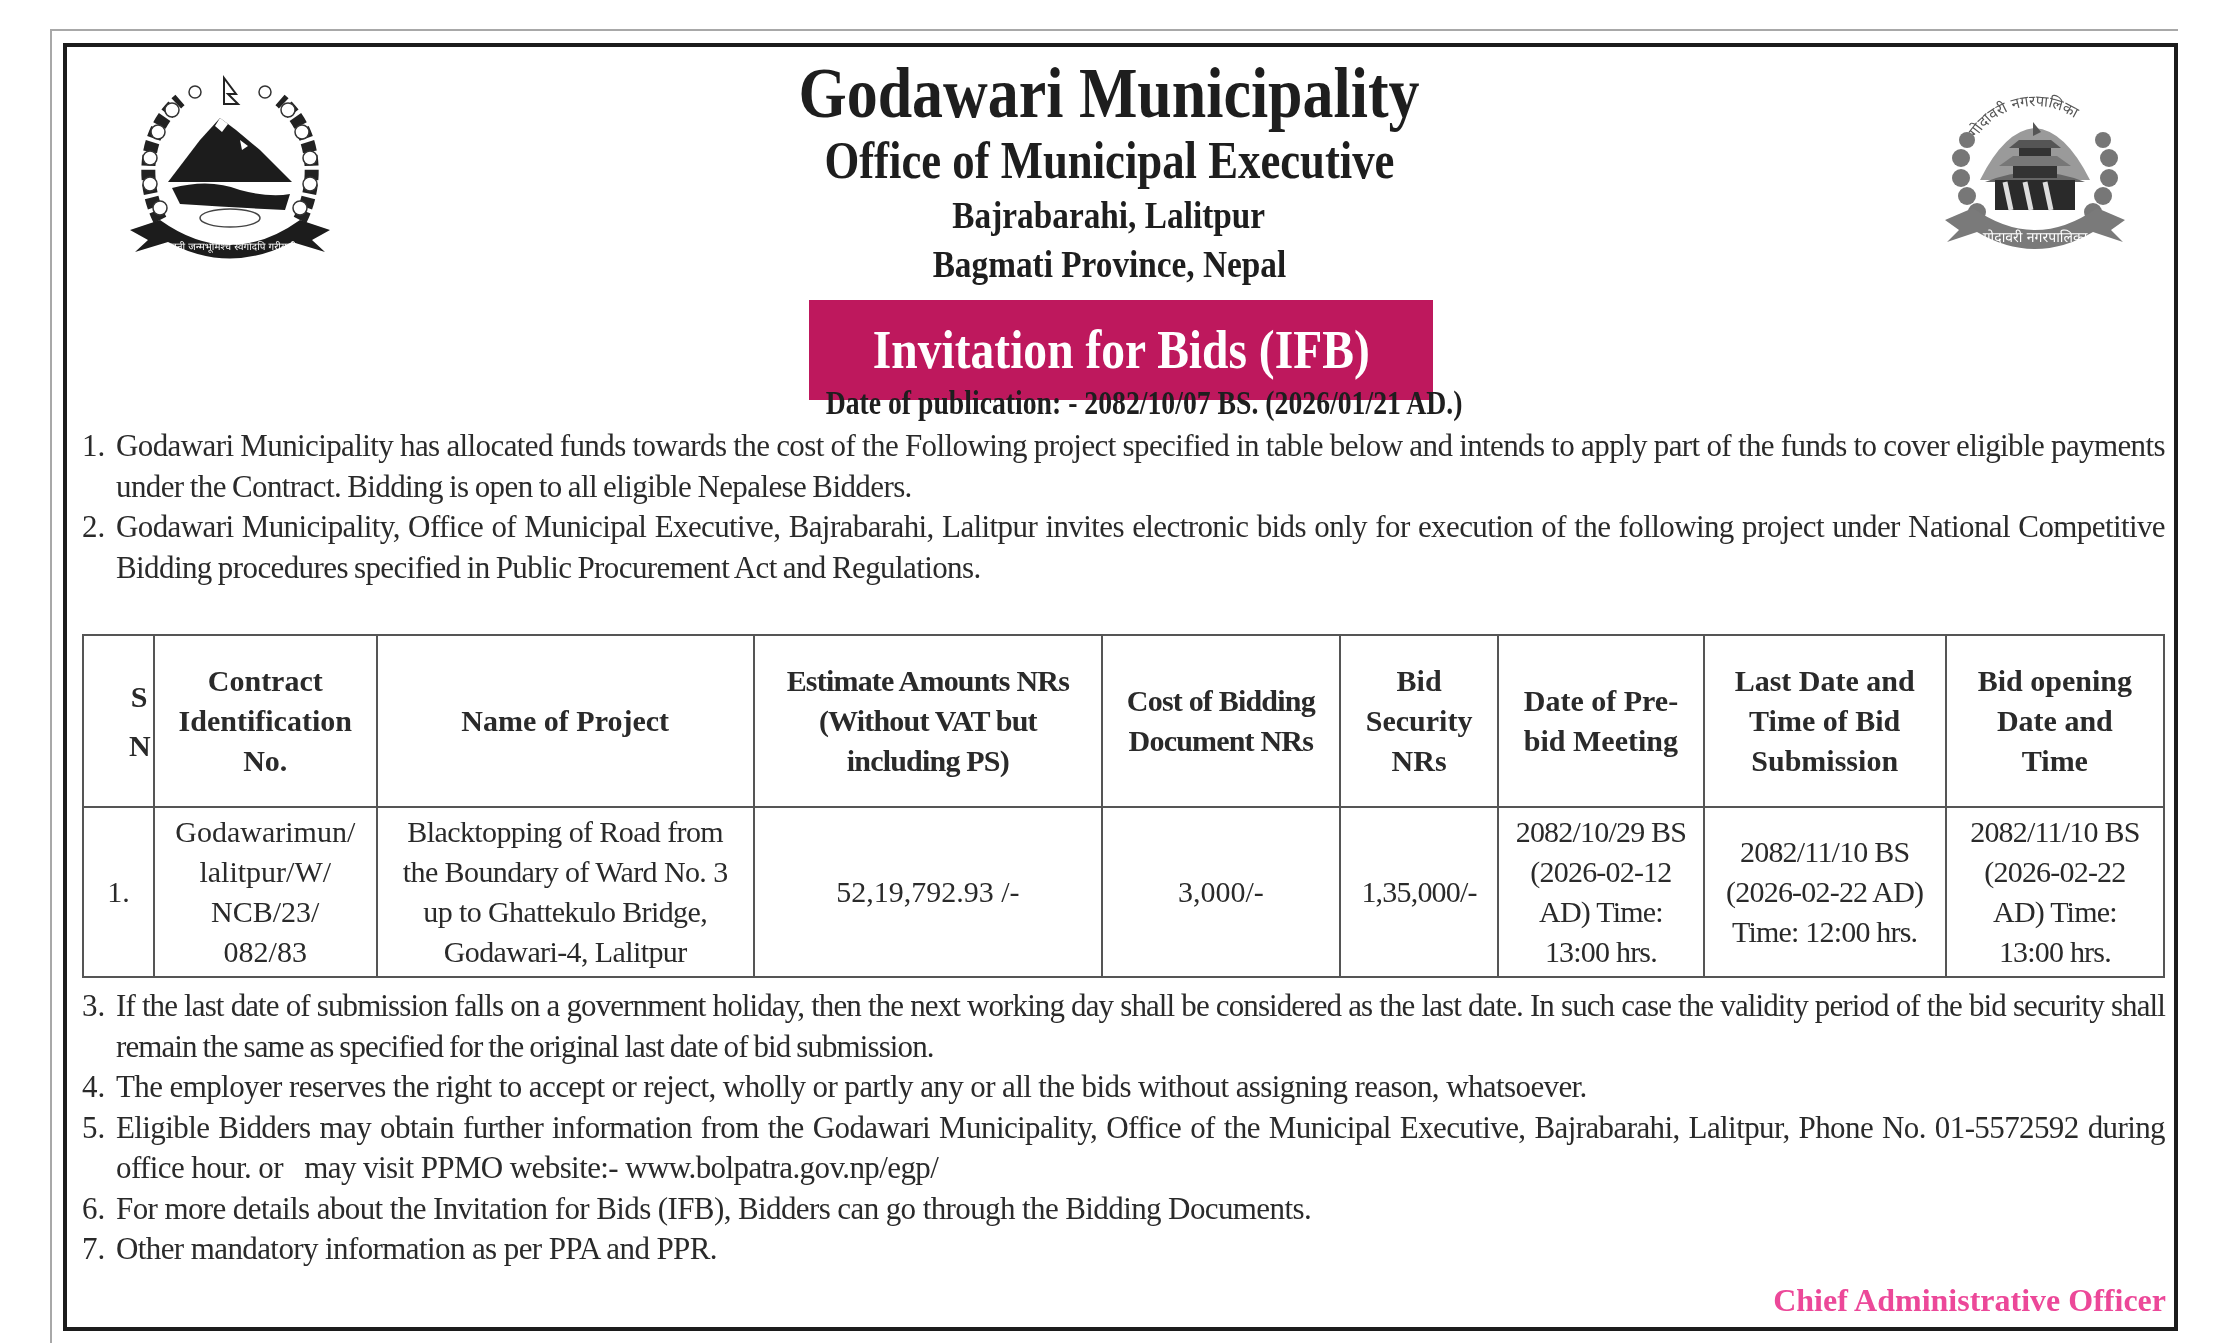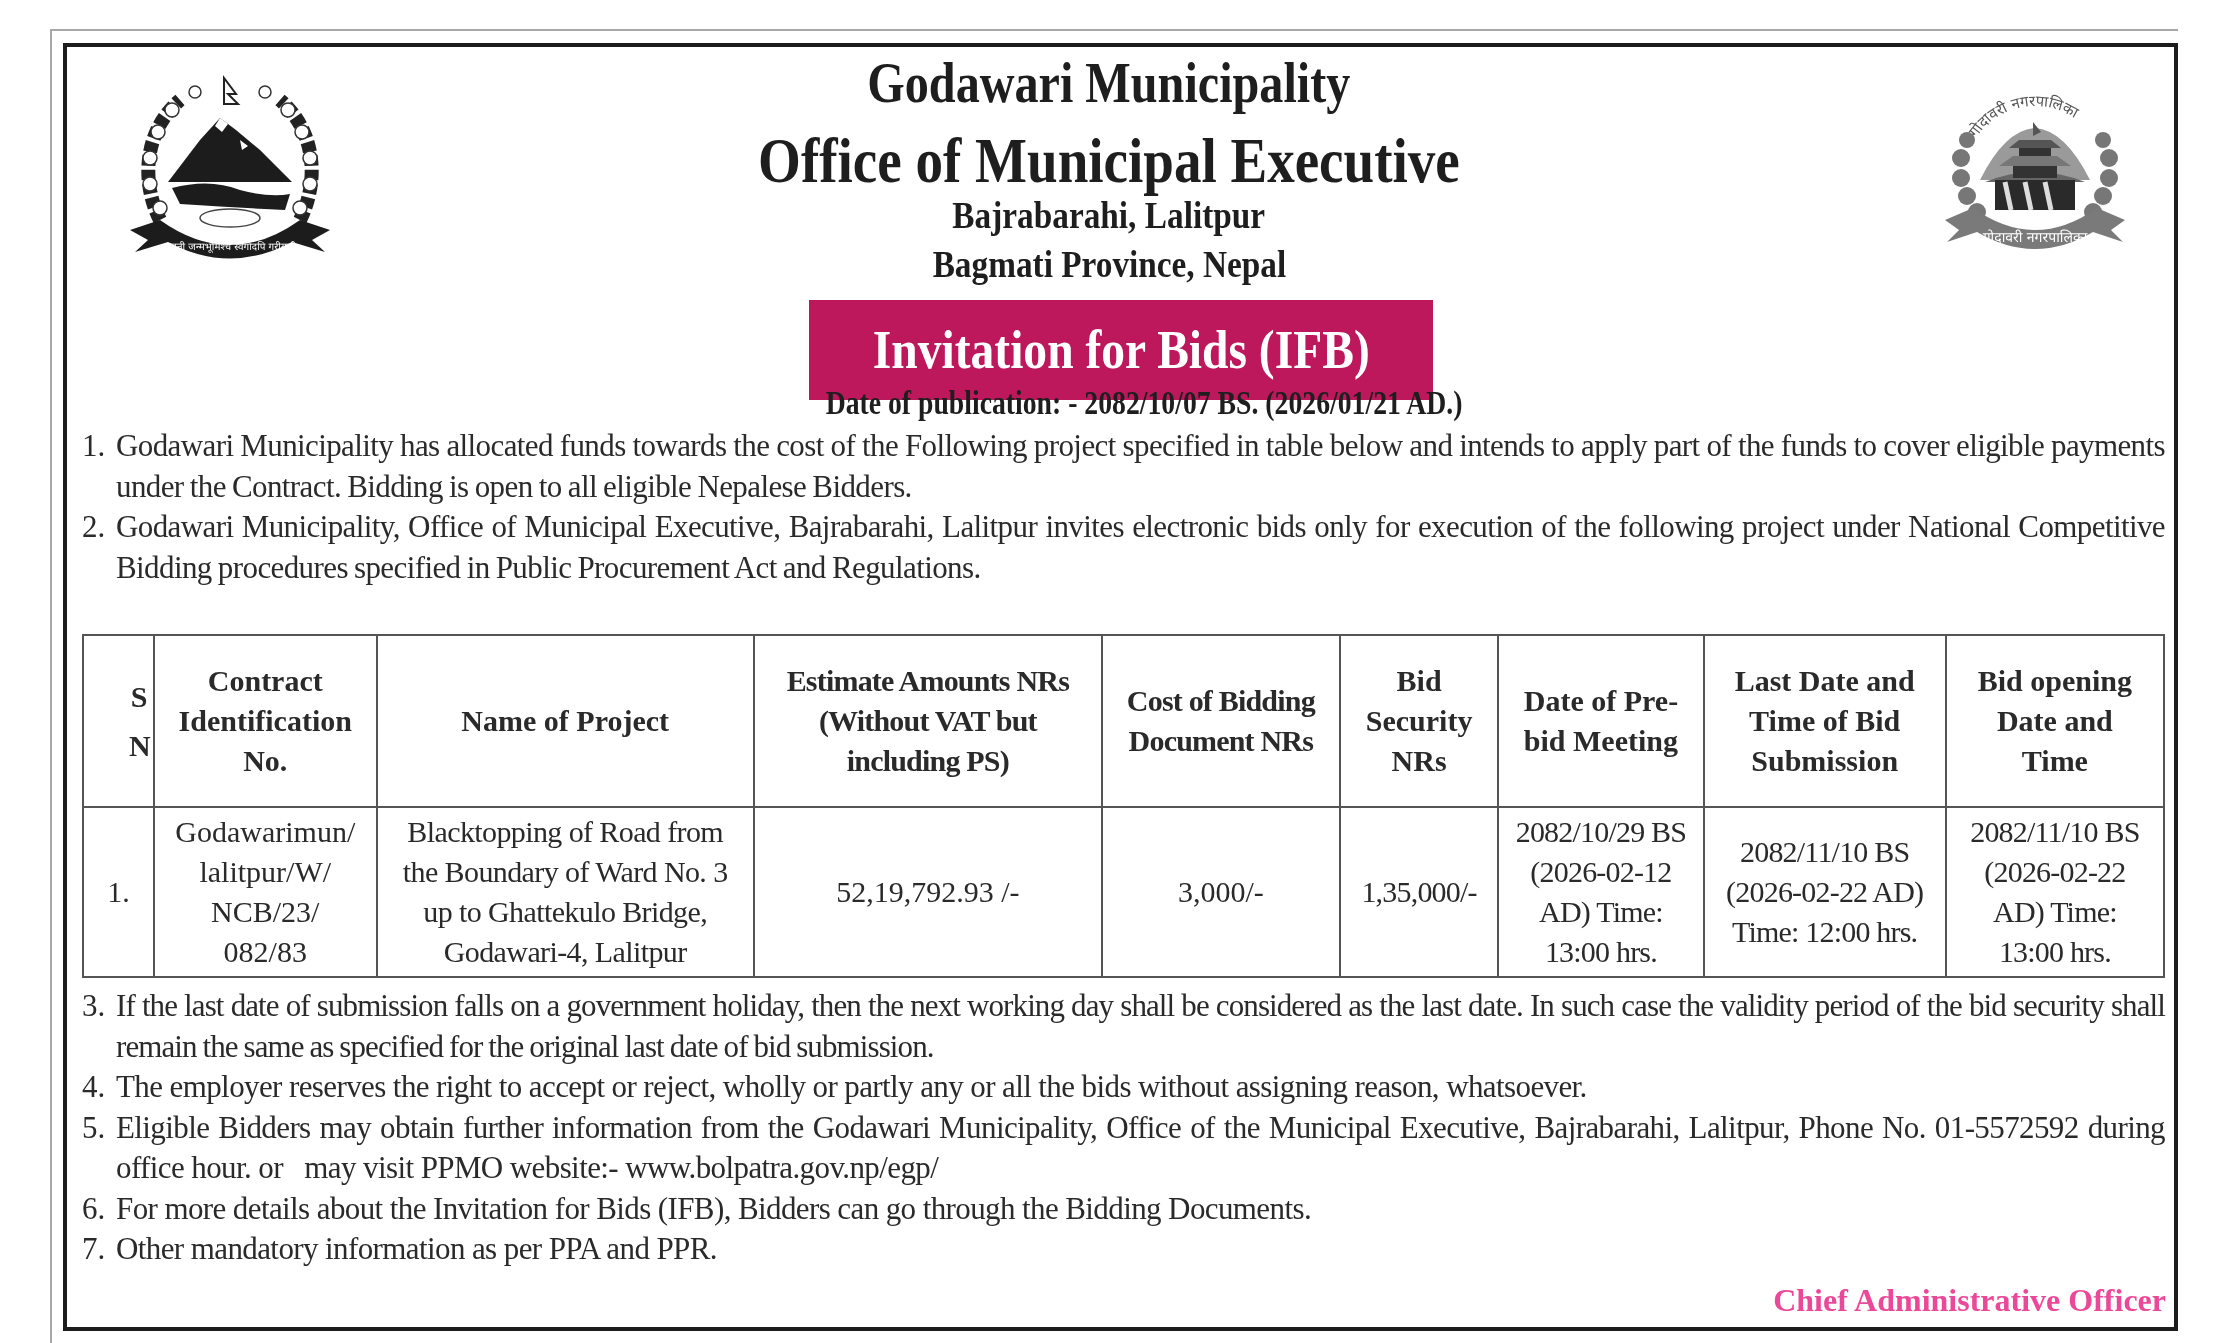--- a/index.html
+++ b/index.html
@@ -2,22 +2,22 @@
 <html><head>
 <meta charset="utf-8">
 <style>
   html, body { margin:0; padding:0; background:#ffffff; }
   body { width:2218px; height:1343px; position:relative; overflow:hidden; font-family:"Liberation Serif", serif; color:#1e1e1e; }
   .outer-frame { position:absolute; left:50px; top:29px; width:2128px; height:1320px; border-top:2px solid #a8a8a8; border-left:2px solid #a8a8a8; box-sizing:border-box; }
   .inner-frame { position:absolute; left:63px; top:43px; width:2115px; height:1288px; border:4px solid #1c1c1c; box-sizing:border-box; background:#fff; }
   .abs { position:absolute; }
   .cond { display:inline-block; transform-origin:center; white-space:nowrap; }
   .hdr { left:0; width:2218px; text-align:center; font-weight:bold; white-space:nowrap; }
-  .t1 { top:48px; font-size:56px; line-height:70px; }
-  .t2 { top:126px; font-size:64px; line-height:70px; }
+  .t1 { top:58px; font-size:72px; line-height:70px; }
+  .t2 { top:126px; font-size:52px; line-height:70px; }
   .t3 { top:194px; font-size:37px; line-height:44px; }
   .t4 { top:243px; font-size:37px; line-height:44px; }
   .ifb-box { left:809px; top:300px; width:624px; height:100px; background:#be185d; color:#fff; font-weight:bold; font-size:54px; line-height:100px; text-align:center; }
   .pubdate { top:376px; font-size:33px; line-height:44px; top:377px; }
   .emblem { position:absolute; }
   .para { position:absolute; left:82px; width:2083px; font-size:31px; line-height:40.5px; color:#2a2a2a; }
   .item { position:relative; padding-left:34px; text-align:justify; }
   .item .num { position:absolute; left:0; top:0; }
   .item .txt { text-align-last:left; }
   .section-head { font-weight:bold; font-size:31px; line-height:40px; }

